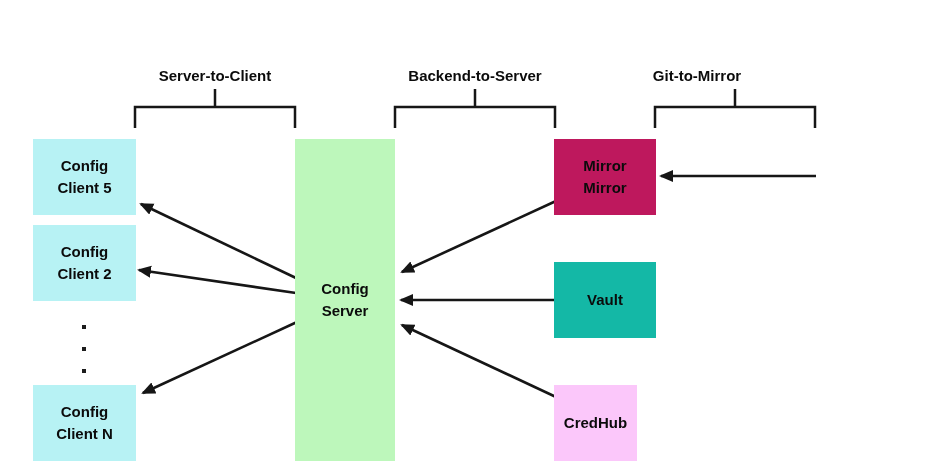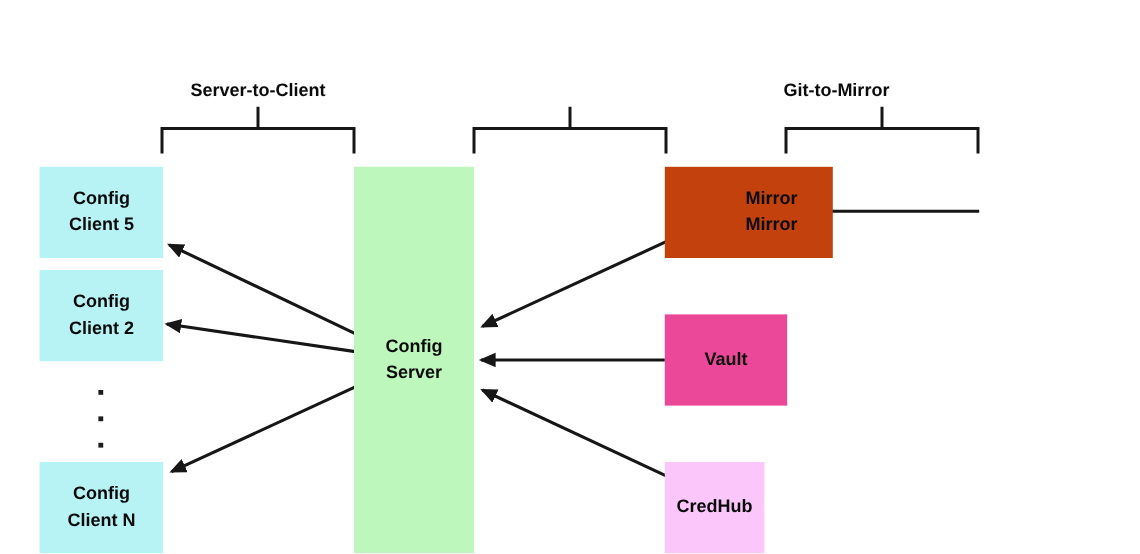--- a/index.html
+++ b/index.html
@@ -31,20 +31,21 @@
     position:absolute;left:82px;
     width:4px;height:4px;background:#1c1c1c;
   }
 </style>
 </head>
 <body>
 
 <div id="canvas">
 
   <div class="group-label" style="left:215px;">Server-to-Client</div>
+  <div class="group-label" style="left:475px;">Backend-to-Server</div>
   <div class="group-label" style="left:697px;">Git-to-Mirror</div>
 
   <svg class="wires" width="950" height="462" viewBox="0 0 950 462">
     <defs>
       <marker id="ah" markerUnits="userSpaceOnUse" markerWidth="16" markerHeight="14" refX="12" refY="6" orient="auto">
         <path d="M0,0 L14,6 L0,12 Z" fill="#161616"></path>
       </marker>
     </defs>
 
     <path d="M135,95 V74 H295 V95 M215,74 V56" fill="none" stroke="#161616" stroke-width="2.5"></path>
@@ -79,26 +80,26 @@
   <div class="node" style="left: 33px; top: 352px; width: 103px; height: 76px; background: rgb(183, 242, 244);">
     <span>Config</span>
     <span>Client N</span>
   </div>
 
   <div class="node" style="left: 295px; top: 106px; width: 100px; height: 322px; background: rgb(189, 247, 187);">
     <span>Config</span>
     <span>Server</span>
   </div>
 
-  <div class="node" style="left: 554px; top: 106px; width: 102px; height: 76px; background: #c2410c; padding-left: 38px;">
+  <div class="node" style="left: 554px; top: 106px; width: 102px; height: 76px; background: #be185d;">
     <span>Mirror</span>
     <span>Mirror</span>
   </div>
 
-  <div class="node" style="left: 554px; top: 229px; width: 102px; height: 76px; background: #ec4899;">
+  <div class="node" style="left: 554px; top: 229px; width: 102px; height: 76px; background: #14b8a6;">
     <span>Vault</span>
   </div>
 
   <div class="node" style="left: 554px; top: 352px; width: 83px; height: 76px; background: rgb(251, 199, 250);">
     <span>CredHub</span>
   </div>
 
 
 </div>
 

